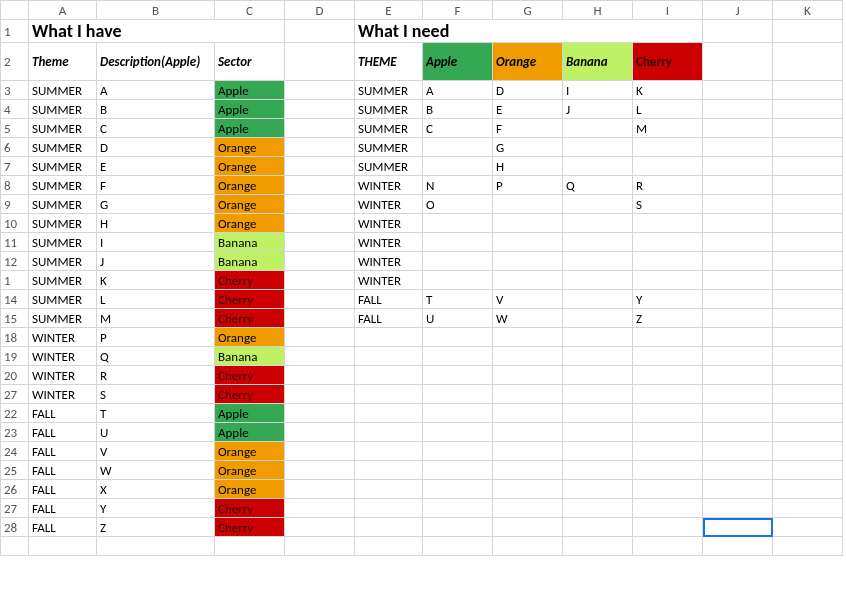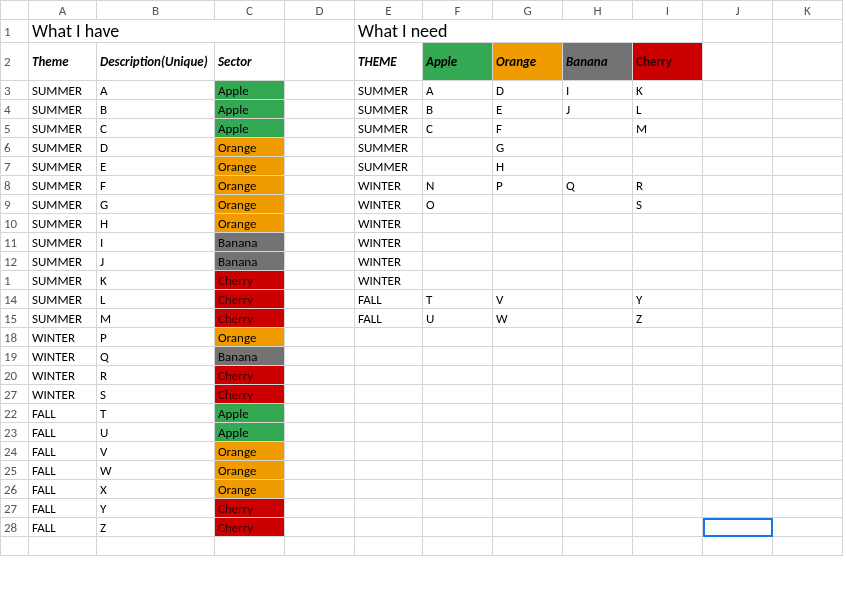--- a/index.html
+++ b/index.html
@@ -36,33 +36,33 @@
   td.rowhdr {
     background:#fff;
     color:#555;
     text-align:center;
     font-weight:normal;
     width:28px;
   }
   td.title {
     font-size:18px;
     text-align:center;
-    font-weight:normal;
+    font-weight:bold;
   }
   td.hdr {
     font-weight:bold;
     font-style:italic;
   }
   td.b-top    { border-top:2px solid #000; }
   td.b-bot    { border-bottom:2px solid #000; }
   td.b-left   { border-left:2px solid #000; }
   td.b-right  { border-right:2px solid #000; }
   td.green    { background:#35a853; }
   td.orange   { background:#f09c00; }
-  td.yellow   { background:#737373; }
+  td.yellow   { background:#bef264; }
   td.red      { background:#cc0000; color:#380000; }
   td.redhdr   { background:#cc0000; color:#380000; font-weight:bold;}
   .selected {
     outline:2px solid #1a73e8;
     outline-offset:-2px;
   }
   
   col.c-rowhdr{width:28px}
   col.cA{width:68px}
   col.cB{width:118px}
@@ -113,21 +113,21 @@
         <td class="rowhdr">1</td>
         <td class="title b-top b-left" colspan="3">What I have</td>
         <td></td>
         <td class="title b-top b-left b-right" colspan="5">What I need</td>
         <td></td>
         <td></td>
       </tr>
       <tr style="height: 38px;">
         <td class="rowhdr">2</td>
         <td class="hdr b-left b-bot">Theme</td>
-        <td class="hdr b-bot">Description(Unique)</td>
+        <td class="hdr b-bot">Description(Apple)</td>
         <td class="hdr b-bot b-right">Sector</td>
         <td></td>
         <td class="hdr b-left b-bot">THEME</td>
         <td class="hdr green b-bot">Apple</td>
         <td class="hdr orange b-bot">Orange</td>
         <td class="hdr yellow b-bot">Banana</td>
         <td class="redhdr b-bot b-right">Cherry</td>
         <td></td>
         <td></td>
       </tr>

